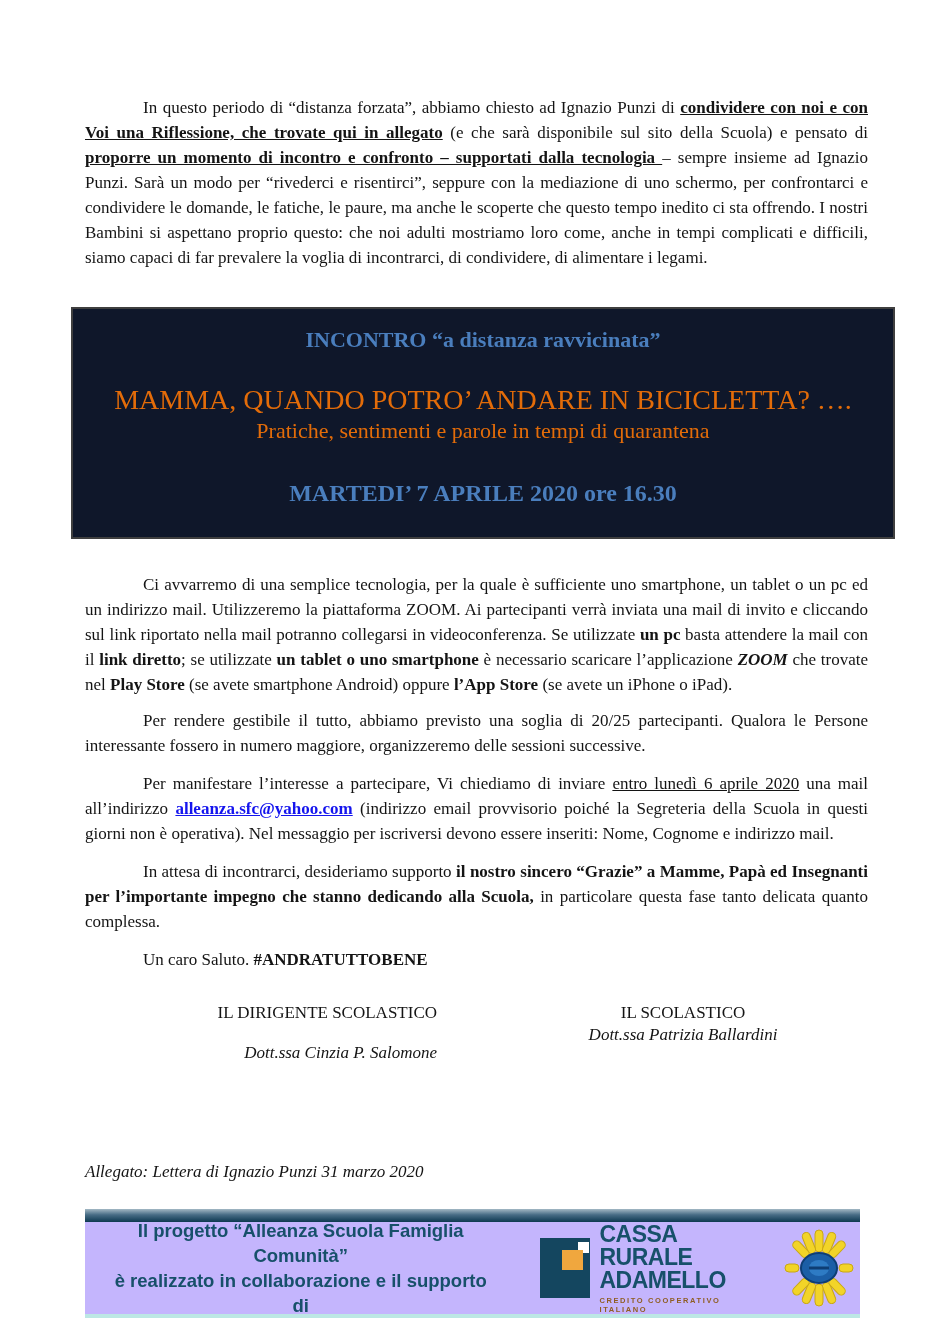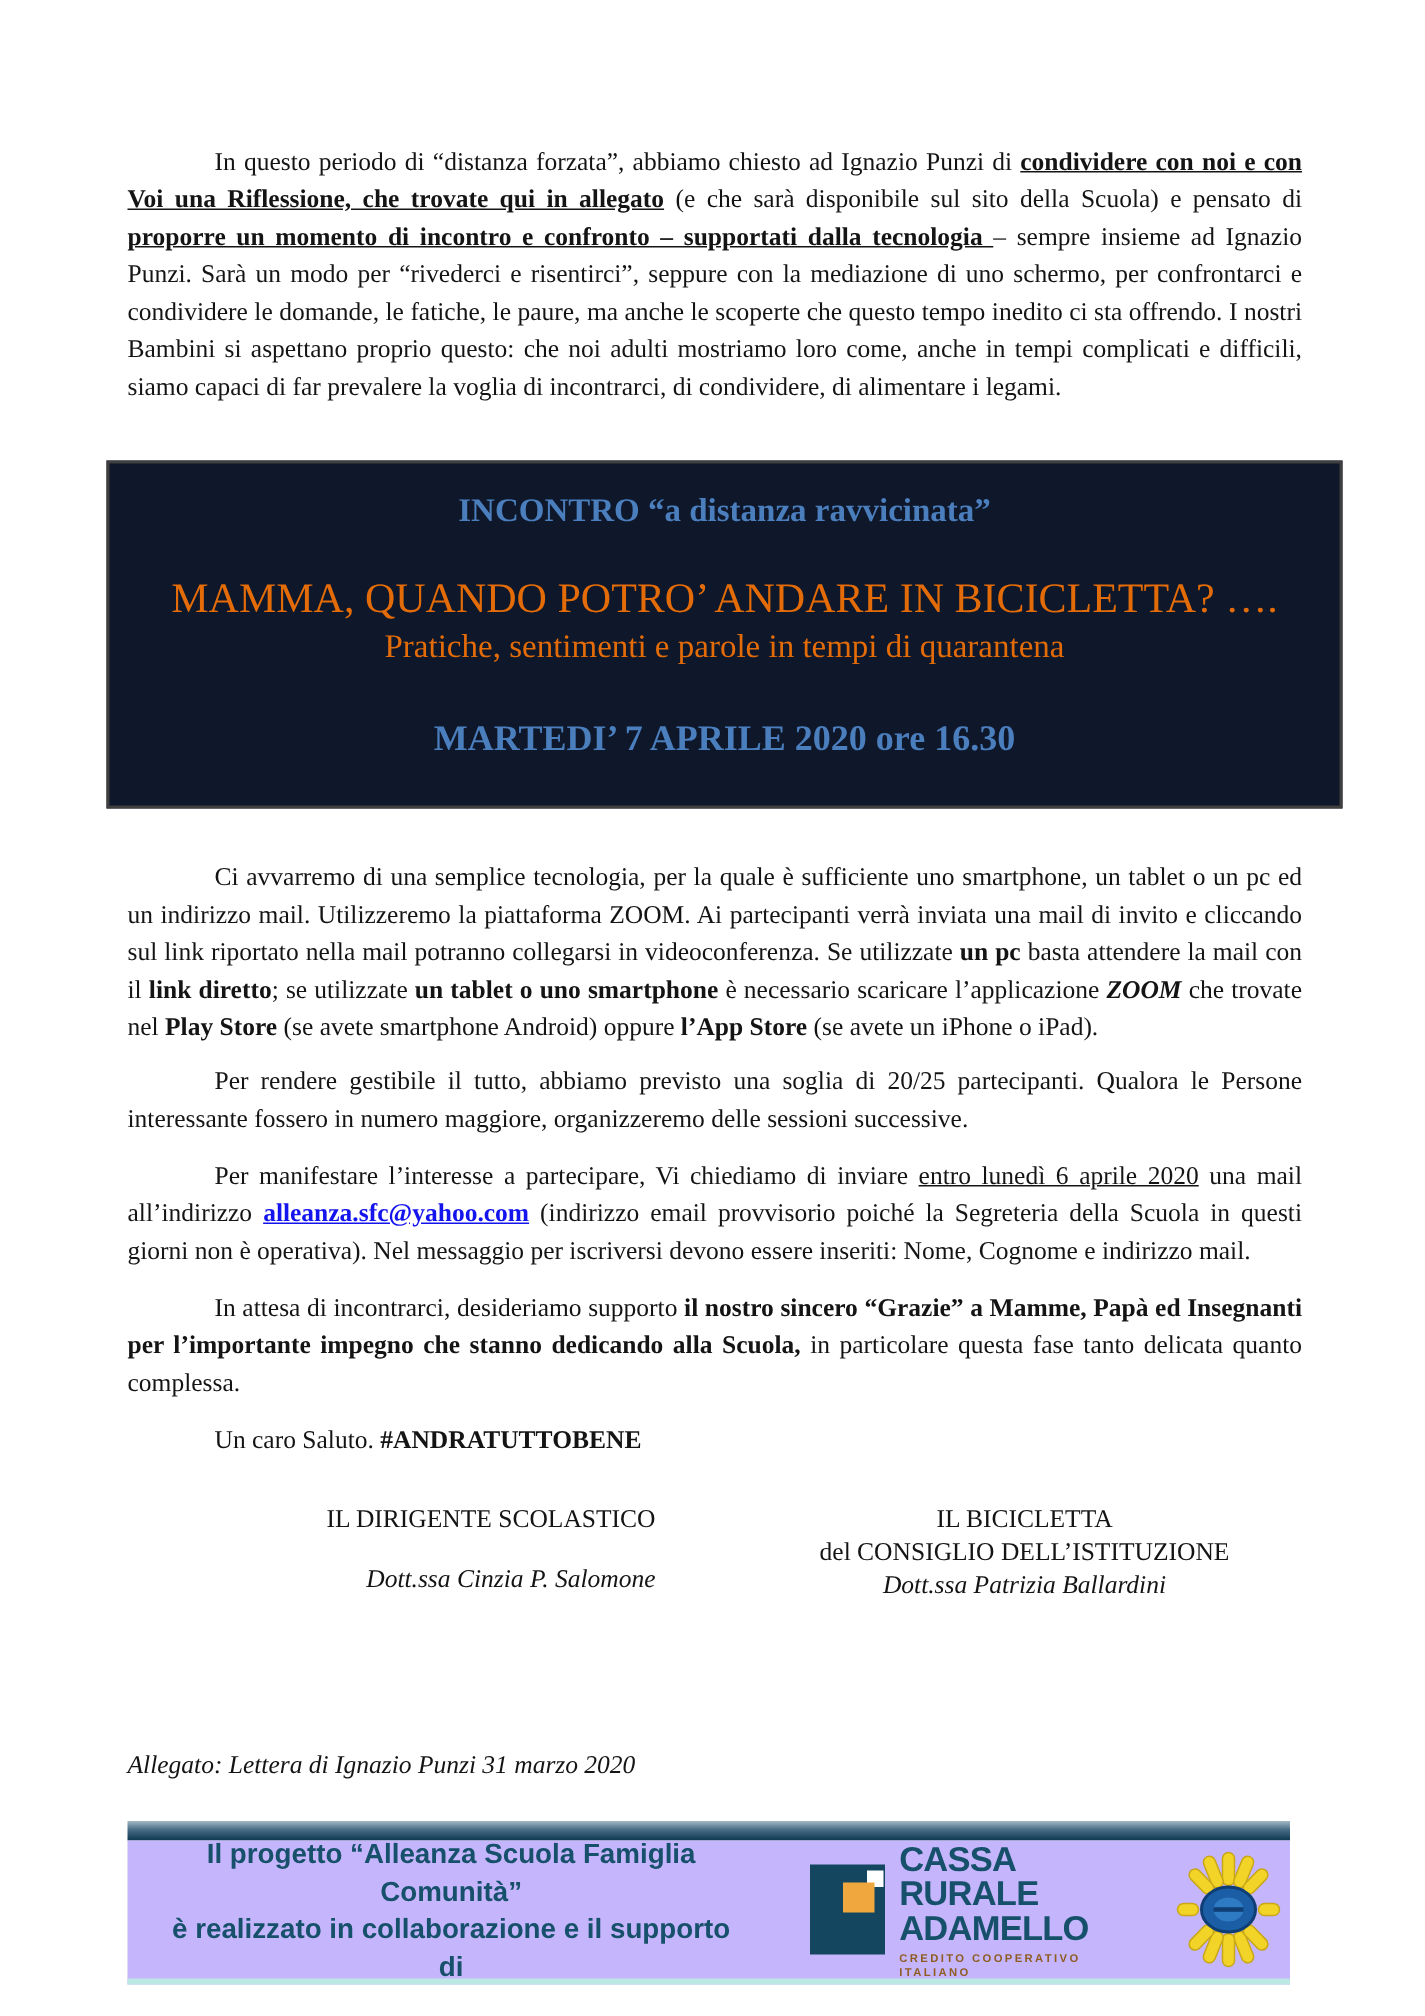--- a/index.html
+++ b/index.html
@@ -80,22 +80,21 @@
   <p class="body-par mt-md"><span>Per manifestare l’interesse a partecipare, Vi chiediamo di inviare </span><span class="u">entro lunedì 6 aprile 2020</span><span> una mail all’indirizzo </span><span class="link">alleanza.sfc@yahoo.com</span><span> (indirizzo email provvisorio poiché la Segreteria della Scuola in questi giorni non è operativa). Nel messaggio per iscriversi devono essere inseriti: Nome, Cognome e indirizzo mail.</span></p>
   <p class="body-par mt-md"><span>In attesa di incontrarci, desideriamo supporto </span><span class="b">il nostro sincero “Grazie” a Mamme, Papà ed Insegnanti per l’importante impegno che stanno dedicando alla Scuola,</span><span> in particolare questa fase tanto delicata quanto complessa.</span></p>
   <p class="body-par mt-md salute"><span>Un caro Saluto. </span><span class="b">#ANDRATUTTOBENE</span></p>
 
   <div class="signatures">
     <div class="sig-left">
       <div class="sig-title">IL DIRIGENTE SCOLASTICO</div>
       <div class="sig-name">Dott.ssa Cinzia P. Salomone</div>
     </div>
     <div class="sig-right">
-      <div class="sig-title">IL BICICLETTA</div>
-      <div class="sig-title">del CONSIGLIO DELL’ISTITUZIONE</div>
+      <div class="sig-title">IL SCOLASTICO</div>
       <div class="sig-name-r">Dott.ssa Patrizia Ballardini</div>
     </div>
   </div>
 
   <p class="attachment">Allegato: Lettera di Ignazio Punzi 31 marzo 2020</p>
 
   <div class="banner">
     <div class="banner-top"></div>
     <div class="banner-main">
       <div class="banner-text">

